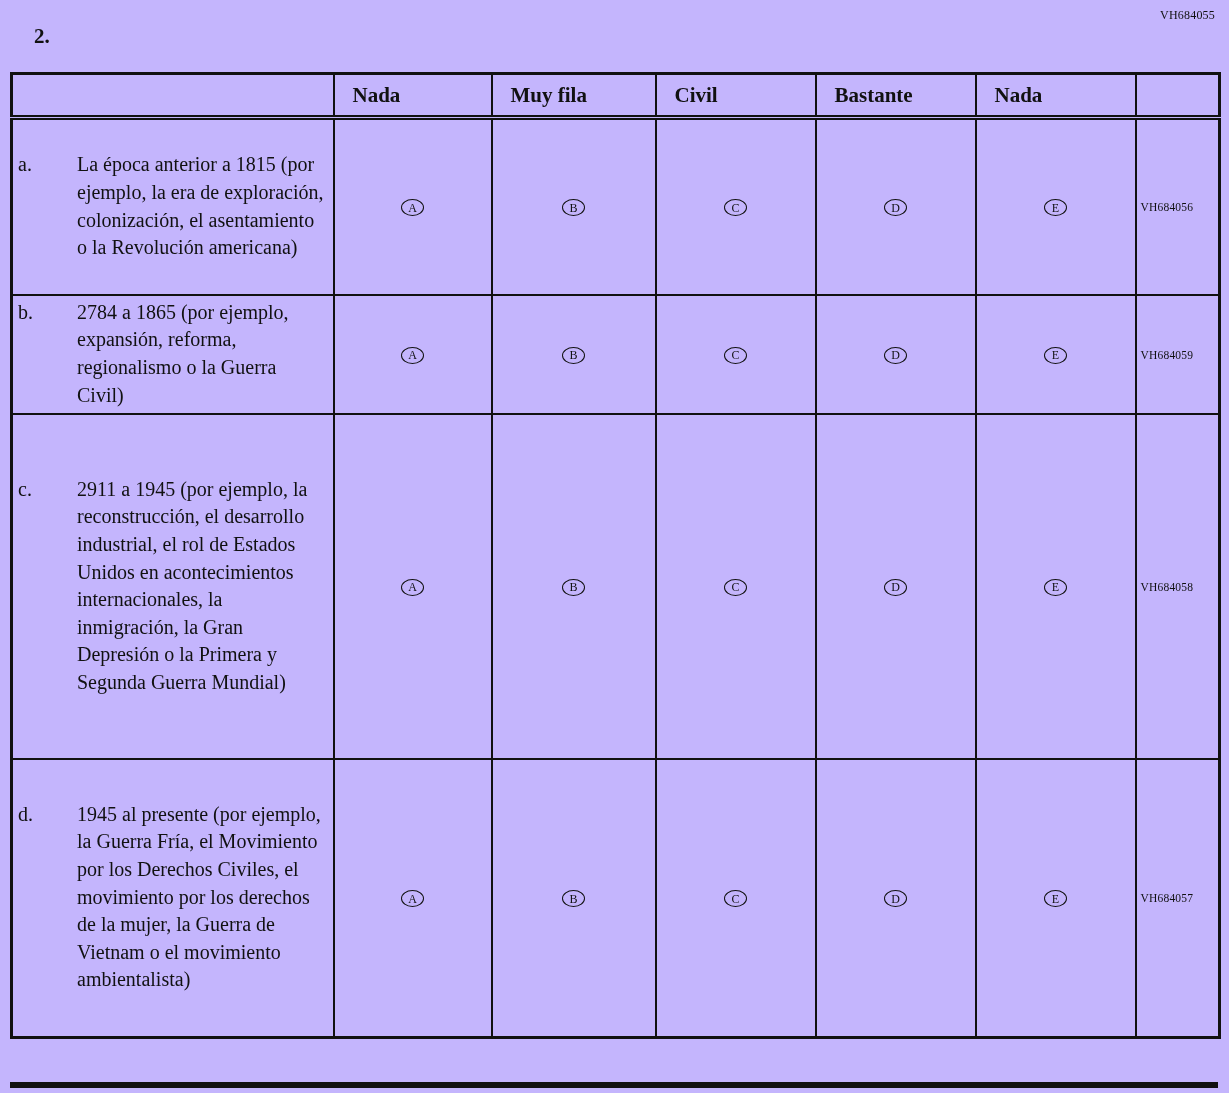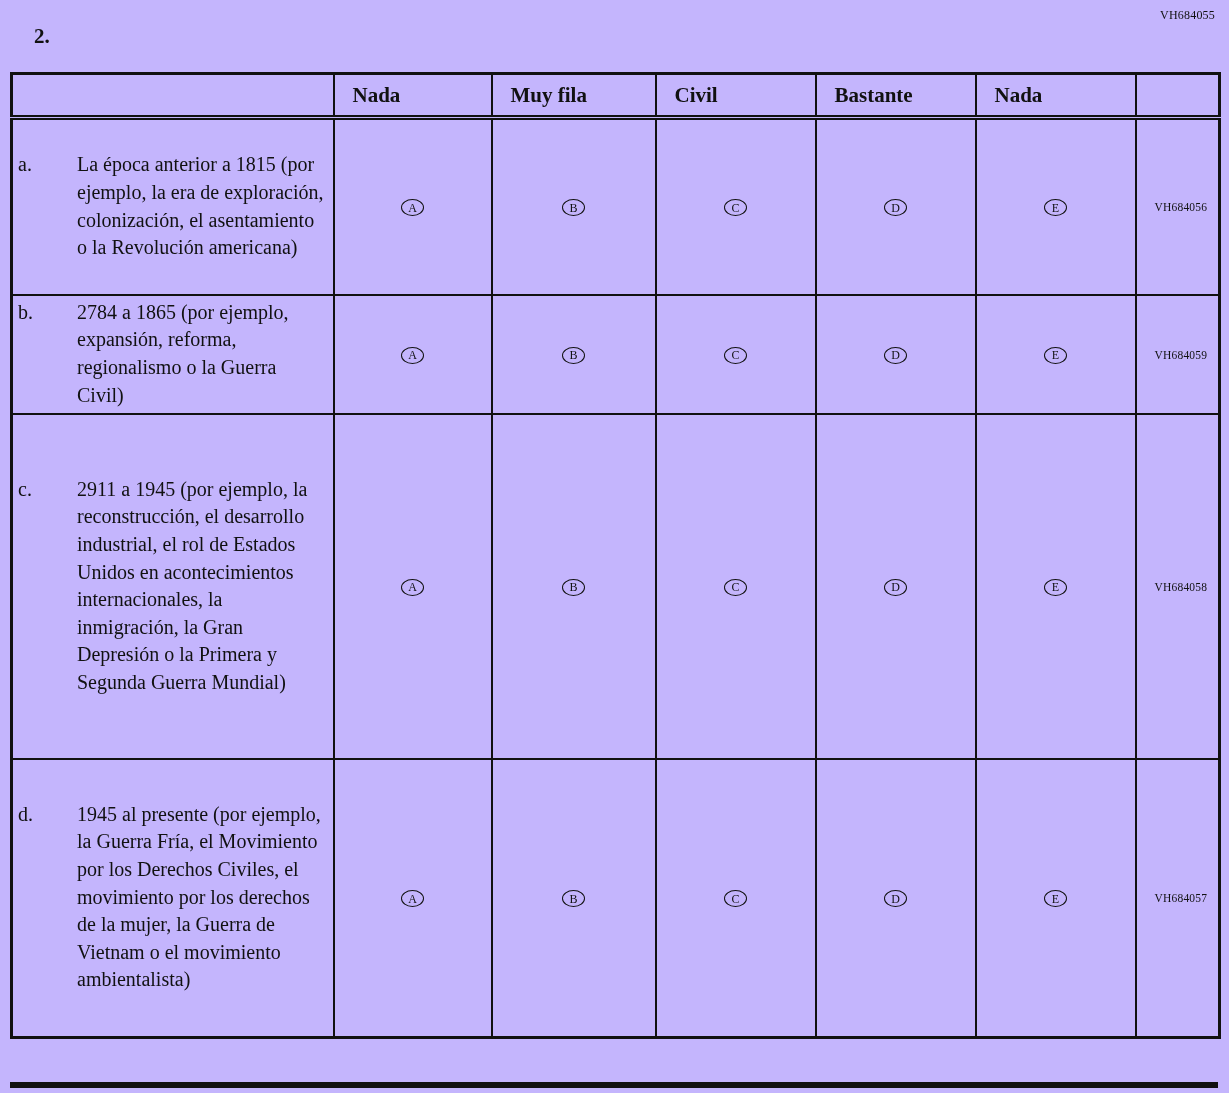--- a/index.html
+++ b/index.html
@@ -78,21 +78,21 @@
     border: 1.5px solid #111111;
     border-radius: 50%;
     font-size: 12px;
     line-height: 1;
     cursor: pointer;
     user-select: none;
   }
   td.code-cell {
     font-size: 11.5px;
     text-align: left;
-    padding-left: 18px;
+    padding-left: 4px;
     letter-spacing: 0.2px;
   }
   .bottom-rule {
     position: absolute;
     left: 10px;
     width: 1208px;
     top: 1082px;
     height: 6px;
     background: #111111;
   }

